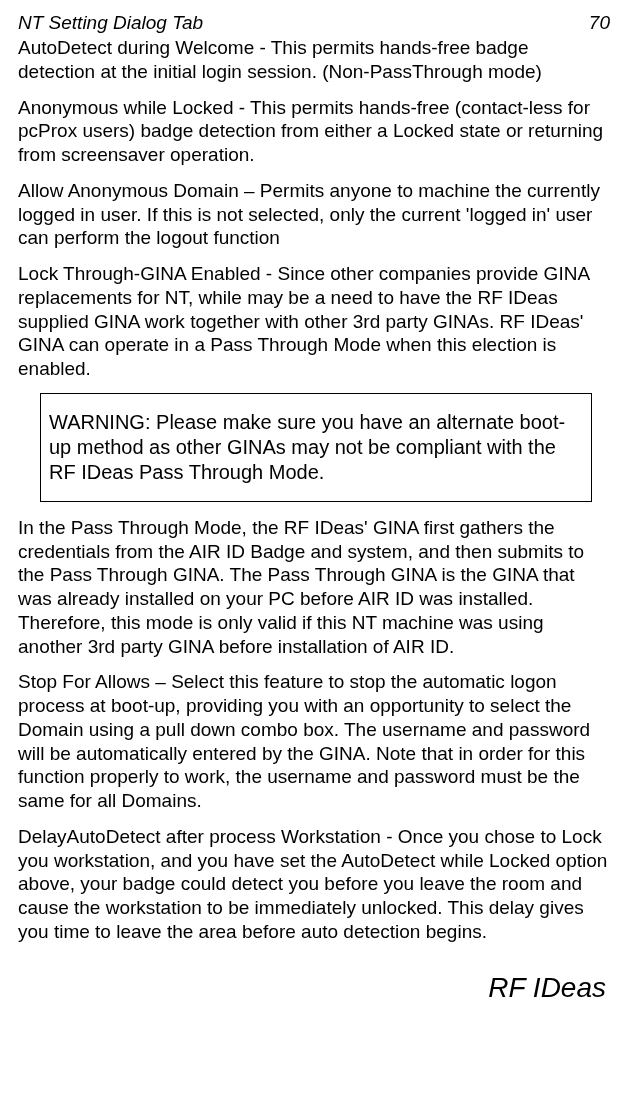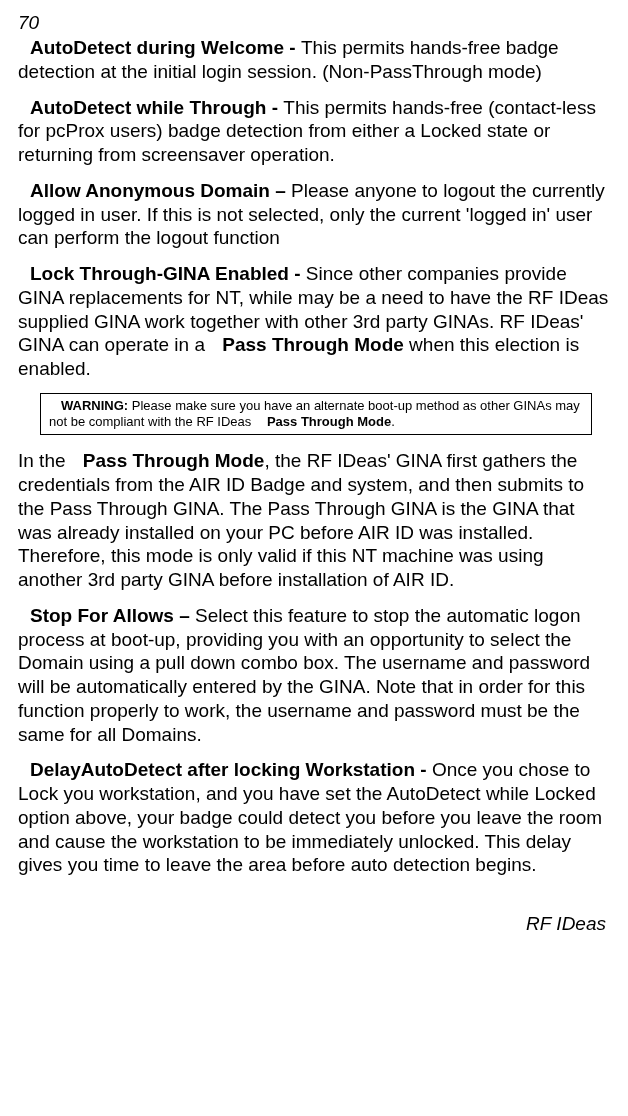--- a/index.html
+++ b/index.html
@@ -25,78 +25,78 @@
   }
   .header-page {
     font-style: italic;
   }
   .para {
     font-size: 19px;
     line-height: 1.25;
     margin: 0 0 12px 0;
   }
   .bold {
-    font-weight: bold;
-    margin-left: 12px;
+    font-weight: normal;
   }
   .warning-box {
     border: 1.5px solid #000;
     margin: 6px 18px 14px 22px;
-    padding: 4px 8px;
-    font-size: 13px;
+    padding: 16px 8px;
+    font-size: 20px;
     line-height: 1.25;
   }
   .footer {
     text-align: right;
     font-style: italic;
-    font-size: 19px;
-    margin-top: 36px;
+    font-size: 28px;
+    margin-top: 28px;
     padding-right: 4px;
   }
 </style>
 </head>
 <body>
 
 <div class="page">
 
   <div class="header-row">
+    <span>NT Setting Dialog Tab</span>
     <span class="header-page">70</span>
   </div>
 
   <p class="para">
     <span class="bold">AutoDetect during Welcome - </span><span>This permits hands-free badge detection at the initial login session. (Non-PassThrough mode)</span>
   </p>
 
 
   <p class="para">
-    <span class="bold">AutoDetect while Through - </span><span>This permits hands-free (contact-less for pcProx users) badge detection from either a Locked state or returning from screensaver operation.</span>
+    <span class="bold">Anonymous while Locked - </span><span>This permits hands-free (contact-less for pcProx users) badge detection from either a Locked state or returning from screensaver operation.</span>
   </p>
 
   <p class="para">
-    <span class="bold">Allow Anonymous Domain – </span><span>Please anyone to logout the currently logged in user.  If this is not selected, only the current 'logged in' user can perform the logout function</span>
+    <span class="bold">Allow Anonymous Domain – </span><span>Permits anyone to machine the currently logged in user.  If this is not selected, only the current 'logged in' user can perform the logout function</span>
   </p>
 
 
   <p class="para">
     <span class="bold">Lock Through-GINA Enabled - </span><span>Since other companies provide GINA replacements for NT, while may be a need to have the RF IDeas supplied GINA work together with other 3rd party GINAs. RF IDeas' GINA can operate in a </span><span class="bold">Pass Through Mode</span><span> when this election is enabled.</span>
   </p>
 
   <div class="warning-box">
     <span class="bold">WARNING:</span><span> Please make sure you have an alternate boot-up method as other GINAs may not be compliant with the RF IDeas </span><span class="bold">Pass Through Mode</span><span>.</span>
   </div>
 
   <p class="para">
     <span>In the </span><span class="bold">Pass Through Mode</span><span>, the RF IDeas' GINA first gathers the credentials from the AIR ID Badge and system, and then submits to the Pass Through GINA.  The Pass Through GINA is the GINA that was already installed on your PC before AIR ID was installed. Therefore, this mode is only valid if this NT machine was using another 3rd party GINA before installation of AIR ID.</span>
   </p>
 
   <p class="para">
     <span class="bold">Stop For Allows – </span><span>Select this feature to stop the automatic logon process at boot-up, providing you with an opportunity to select the Domain using a pull down combo box. The username and password will be automatically entered by the GINA. Note that in order for this function properly to work, the username and password must be the same for all Domains.</span>
   </p>
 
   <p class="para">
-    <span class="bold">DelayAutoDetect after locking Workstation - </span><span>Once you chose to Lock you workstation, and you have set the AutoDetect while Locked option above, your badge could detect you before you leave the room and cause the workstation to be immediately unlocked.  This delay gives you time to leave the area before auto detection begins.</span>
+    <span class="bold">DelayAutoDetect after process Workstation - </span><span>Once you chose to Lock you workstation, and you have set the AutoDetect while Locked option above, your badge could detect you before you leave the room and cause the workstation to be immediately unlocked.  This delay gives you time to leave the area before auto detection begins.</span>
   </p>
 
   <div class="footer">
     <span>RF IDeas</span>
   </div>
 
 </div>
 
 </body></html>

